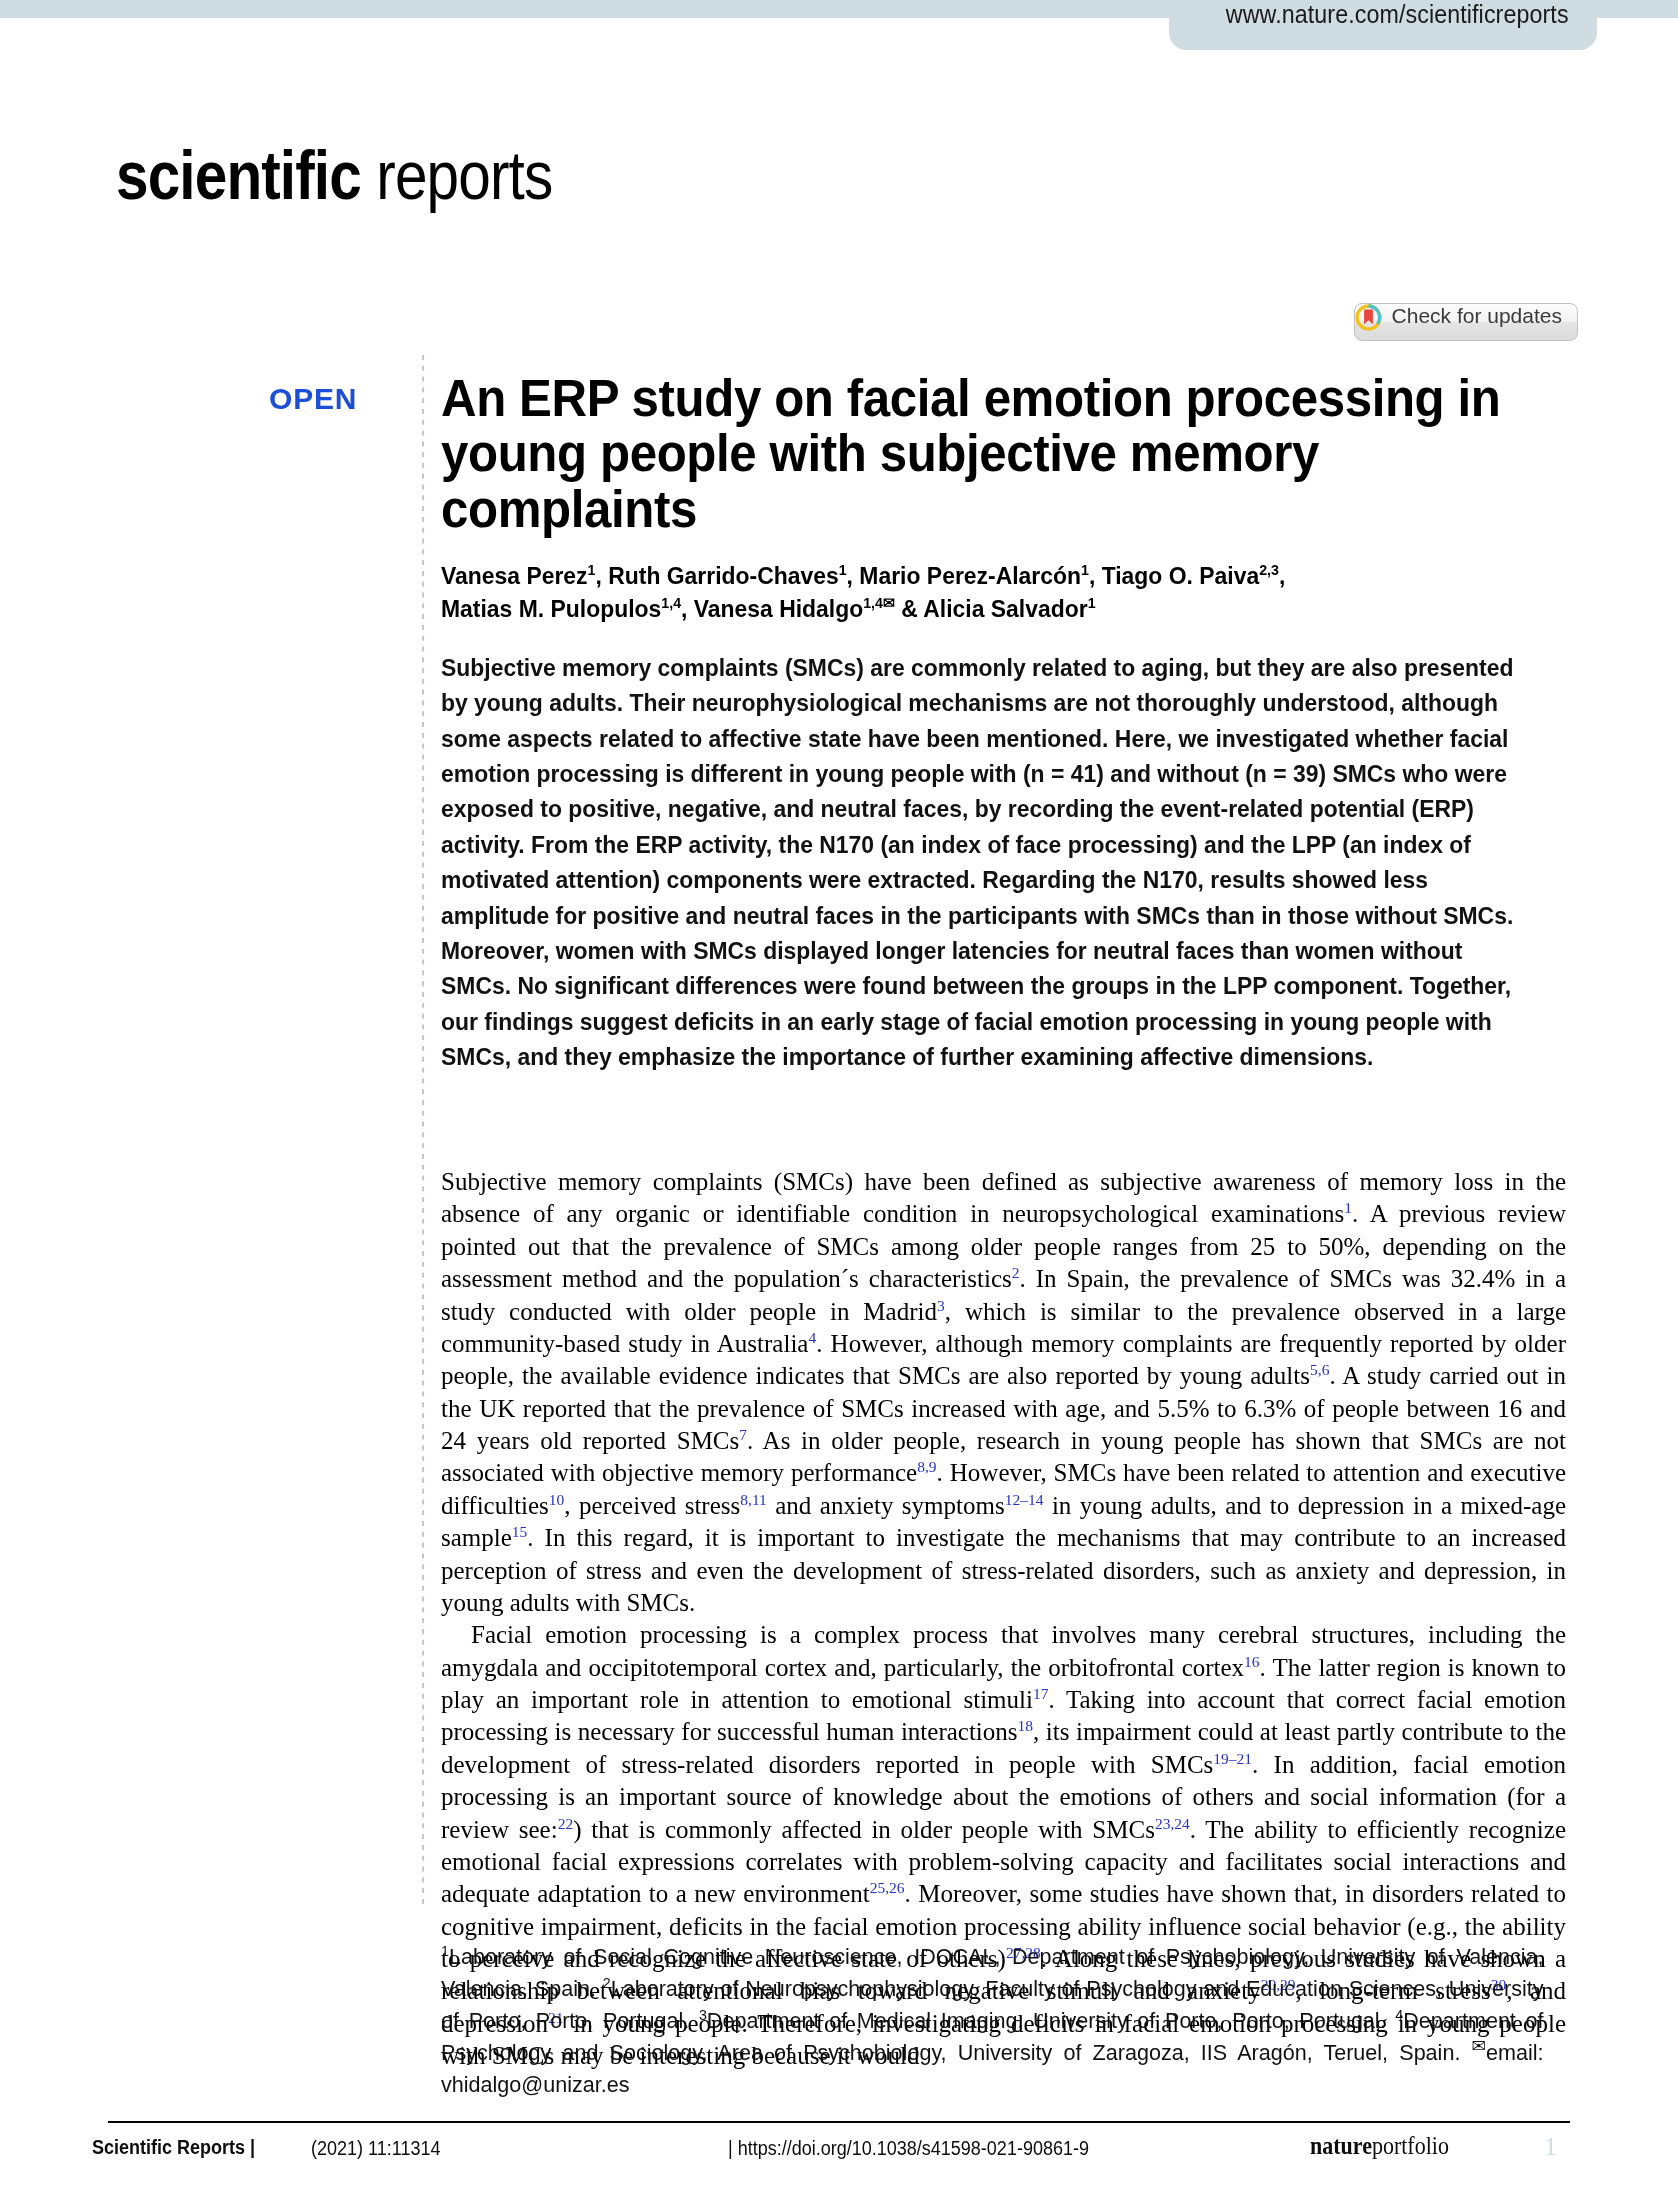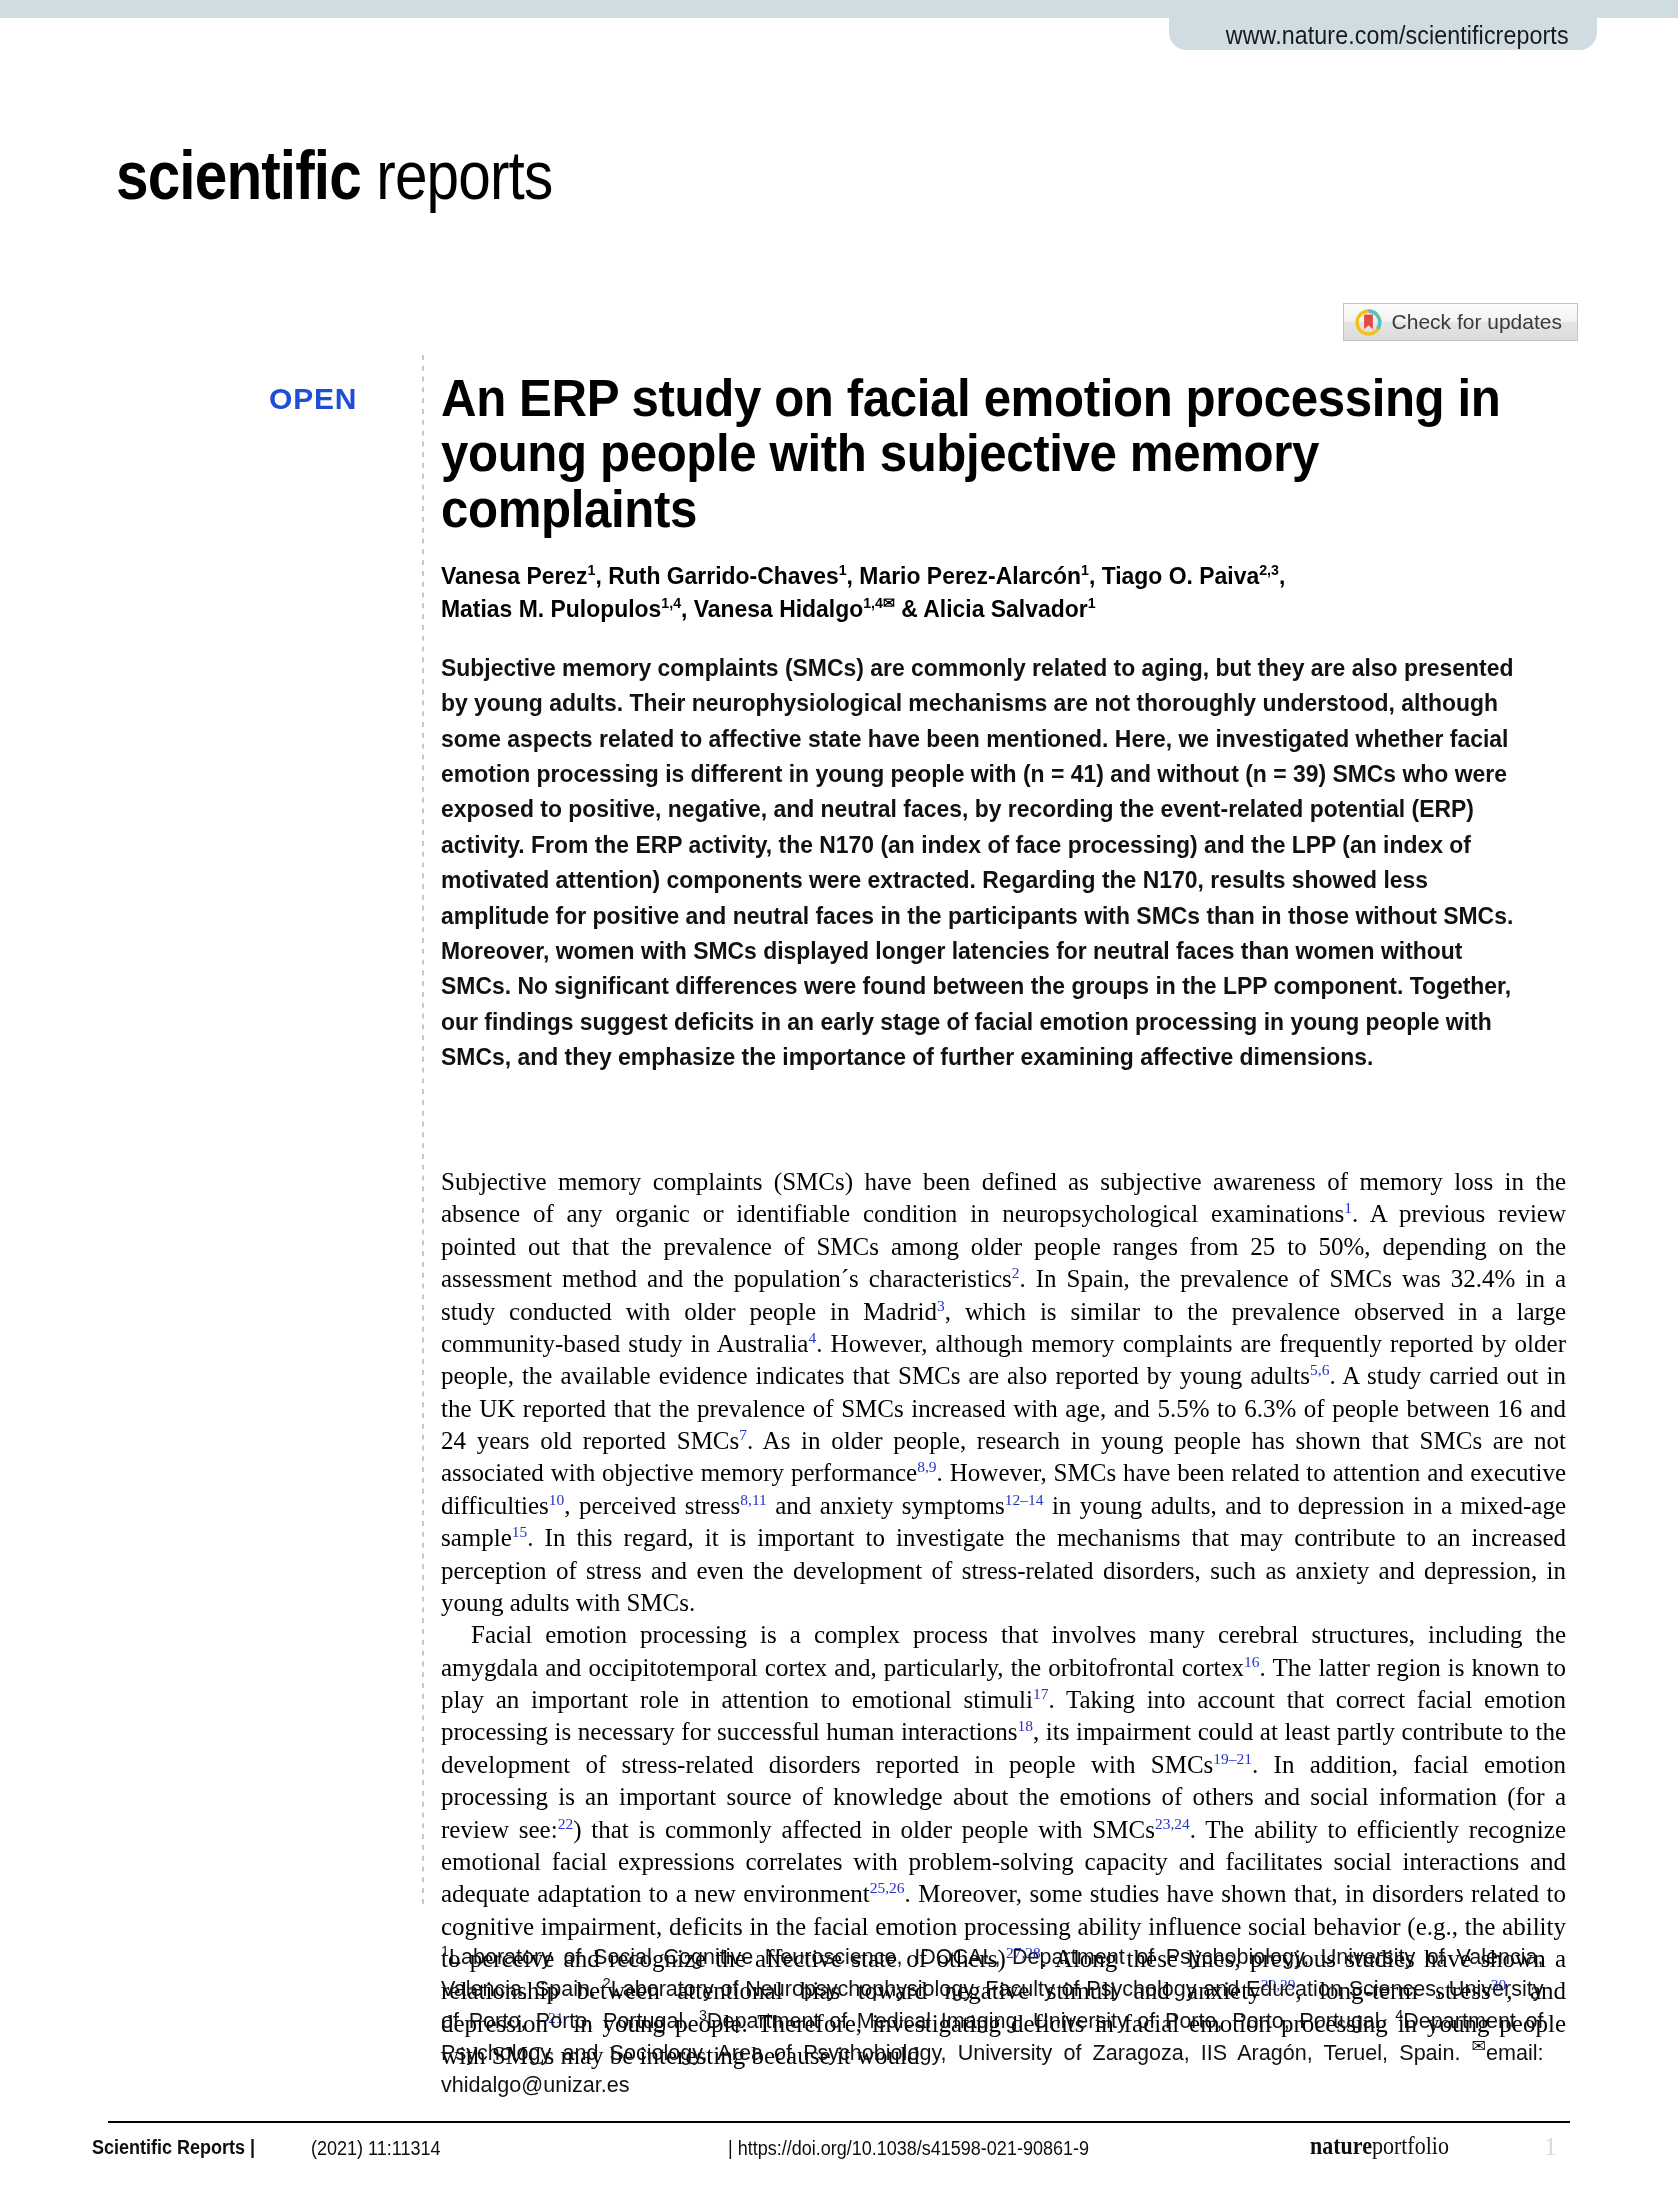--- a/index.html
+++ b/index.html
@@ -24,21 +24,21 @@
   }
   .banner-tab {
     position: absolute;
     right: 81px; top: 0;
     height: 50px;
     background: #cfdce2;
     border-bottom-left-radius: 17.6px;
     border-bottom-right-radius: 17.6px;
     padding: 0 28px 0 31px;
     display: flex;
-    align-items: flex-end;
+    align-items: flex-start;
     justify-content: flex-end;
     box-sizing: border-box;
   }
   .banner-url {
     font-family: "Liberation Sans", sans-serif;
     font-size: 25px;
     letter-spacing: 0.1px;
     color: #1a1a1a;
     transform: scaleX(0.93);
     transform-origin: right center;
@@ -59,25 +59,24 @@
   }
   .logo b { font-weight: 700; }
   .logo span { font-weight: 400; }
 
   
   .crossmark {
     position: absolute;
     right: 100px; top: 303px;
     height: 38px;
     display: flex;
-    align-items: center;
     gap: 9.5px;
-    padding: 0 15px 0 11px;
+    padding: 0 15px 0 0;
     border: 0.7px solid #c2c2c2;
-    border-radius: 0;
+    border-radius: 8px;
     background: linear-gradient(180deg, #fdfdfd 0%, #f2f2f2 48%, #e4e4e4 52%, #dcdcdc 100%);
     box-sizing: border-box;
   }
   .crossmark-label {
     font-size: 21px;
     color: #3a3a3a;
     white-space: nowrap;
   }
   .cm-mark { width: 27px; height: 27px; display: block; }
 

